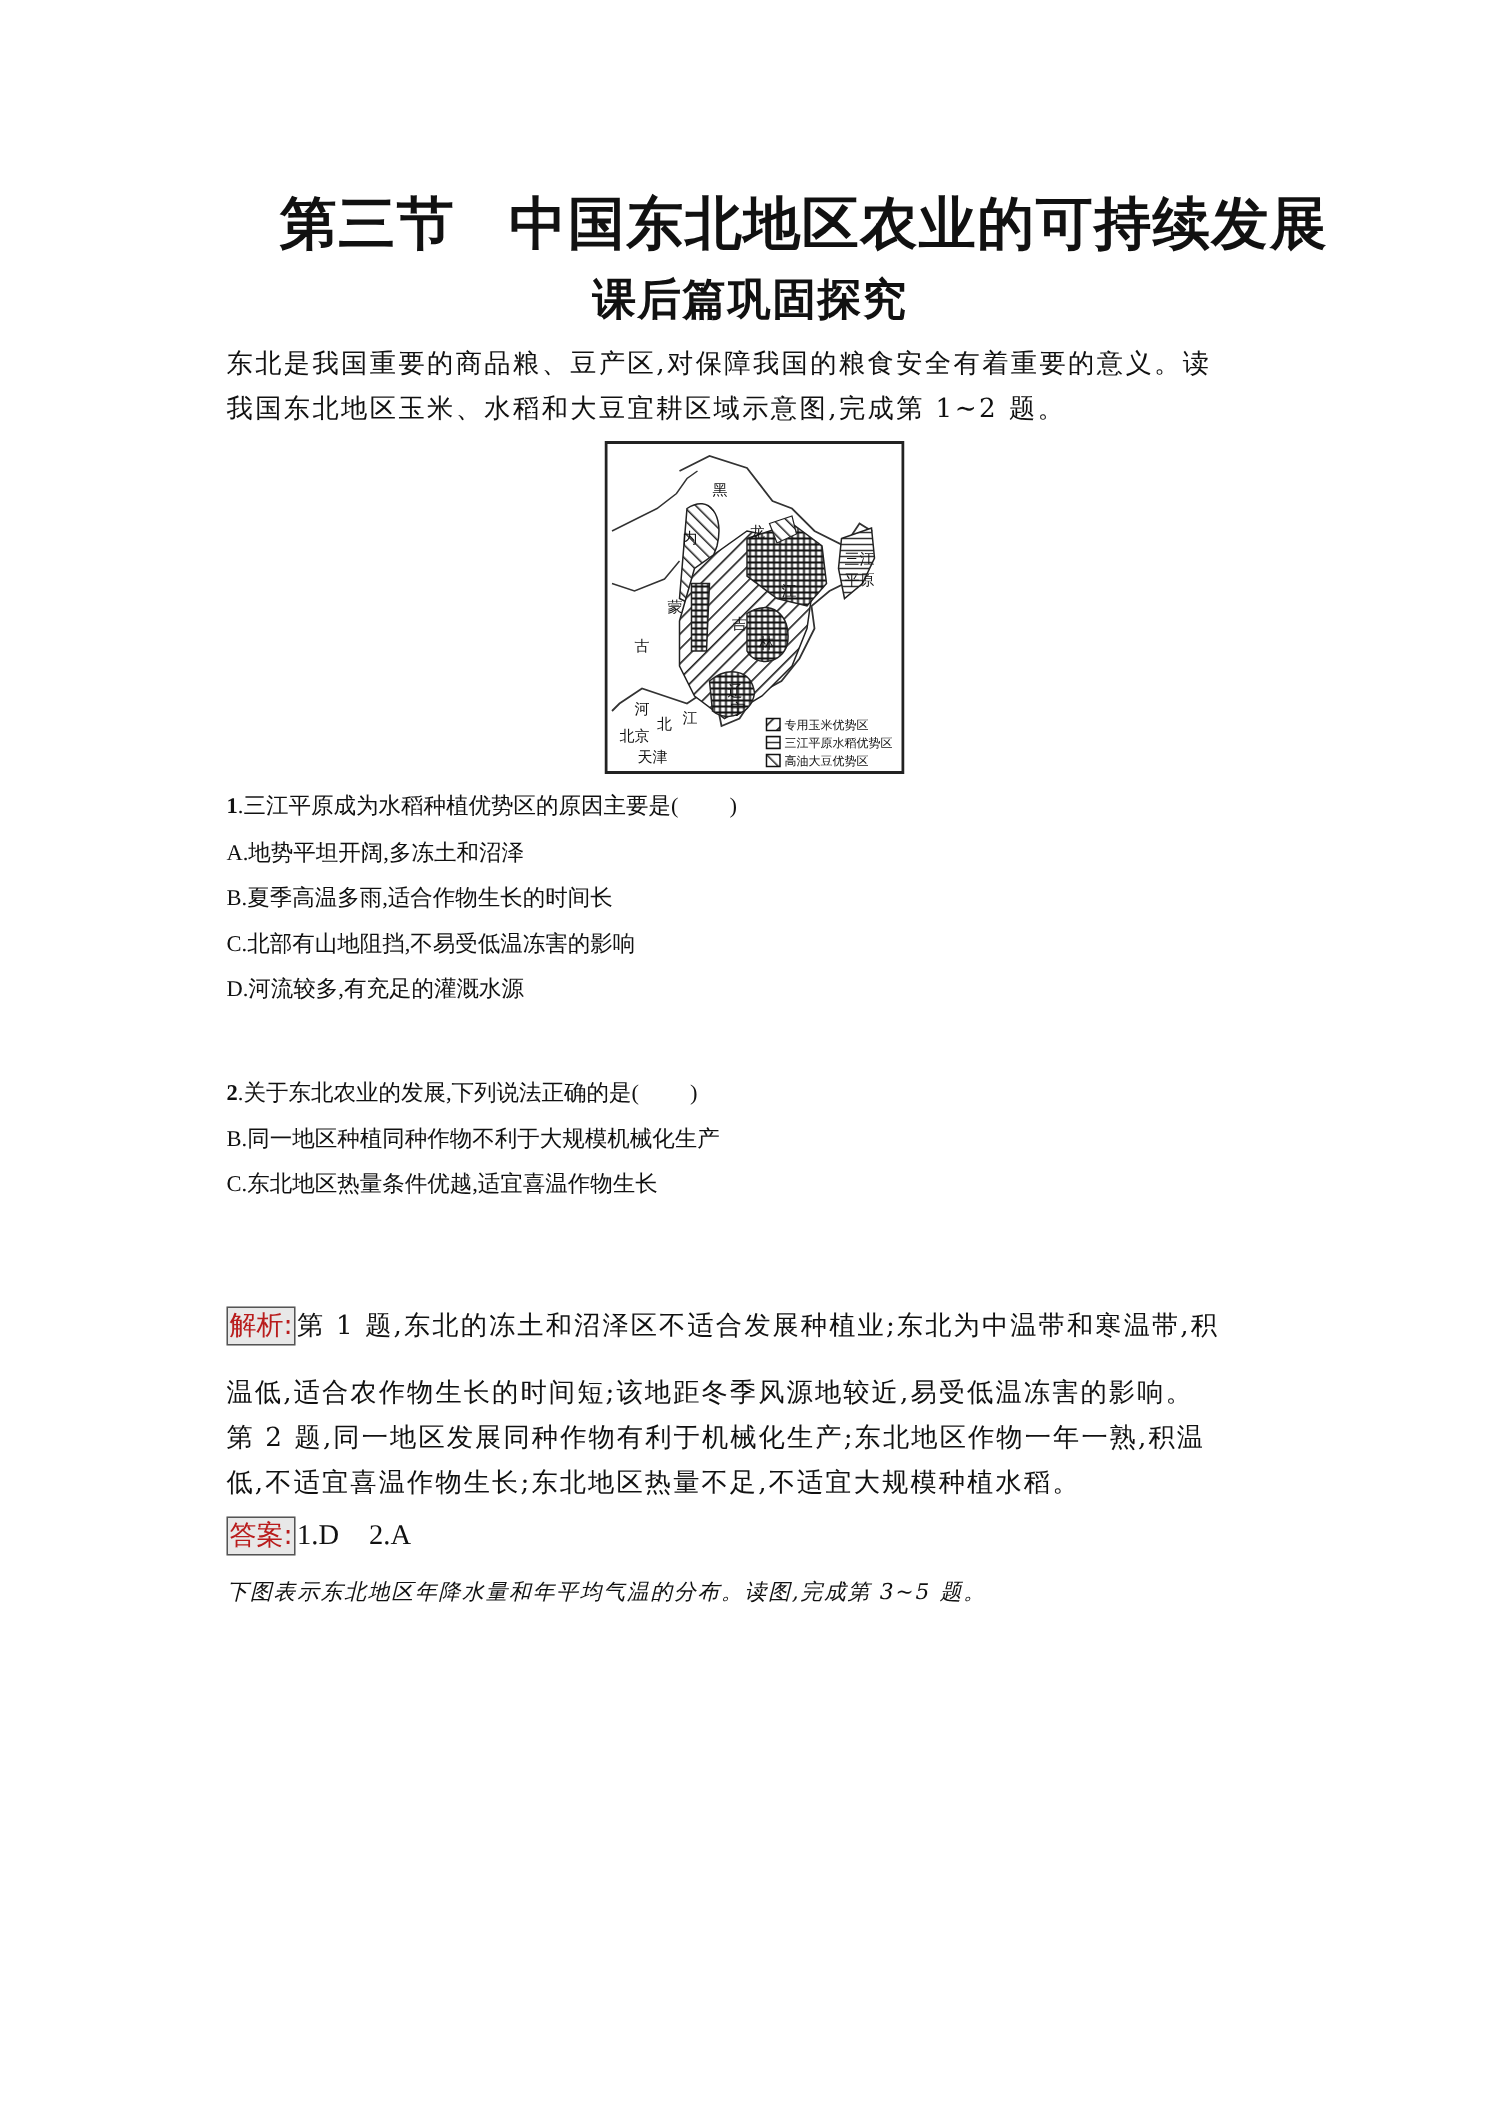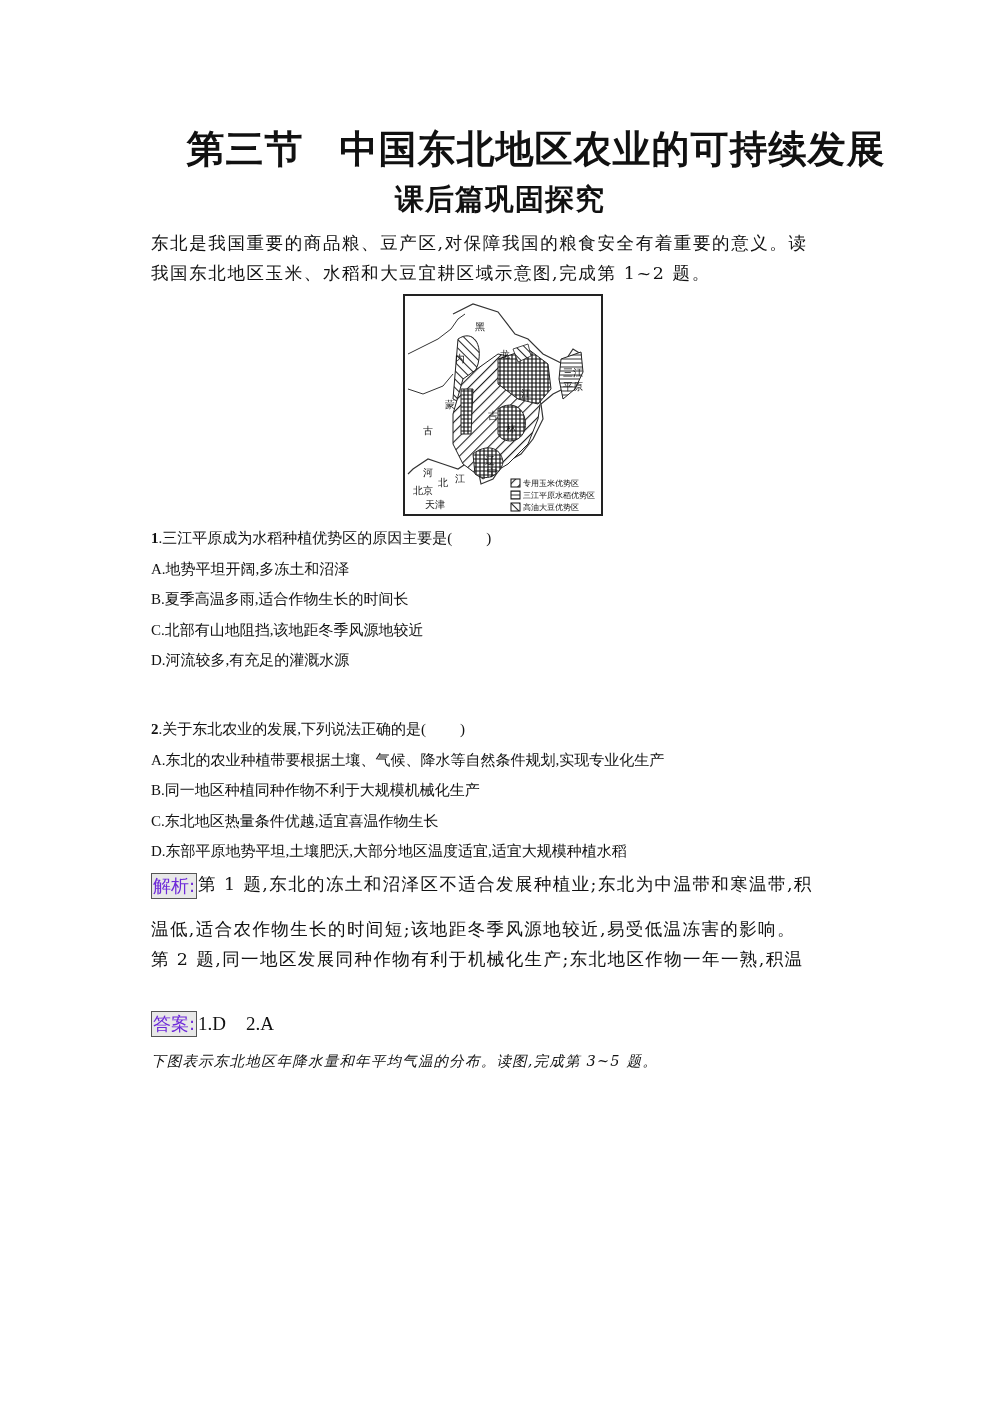--- a/index.html
+++ b/index.html
@@ -12,21 +12,21 @@
   .map { position:absolute; left:403px; top:294px; width:200px; height:222px; }
   .qtext { position:absolute; left:151px; width:710px; font-family:"Liberation Serif","DejaVu Serif",serif; font-size:15px; line-height:30.5px; }
   .q1 { top:523px; }
   .q2 { top:714px; }
   .qtext .num { font-weight:bold; }
   .qtext .blank { display:inline-block; width:34px; }
   .qtext p { margin:0; }
   .analysis { position:absolute; left:151px; width:705px; top:866px; font-size:17.5px; letter-spacing:1.4px; }
   .analysis .first { line-height:36px; height:48px; }
   .analysis .rest { line-height:30px; }
-  .tag { display:inline-block; border:1px solid #555; background:#e8e8e8; color:#6d28d9; font-family:"DejaVu Sans","Liberation Sans",sans-serif; font-size:18px; line-height:24px; padding:0 1px; margin-right:1px; letter-spacing:0; vertical-align:middle; }
+  .tag { display:inline-block; border:1px solid #555; background:#e8e8e8; color:#b91c1c; font-family:"DejaVu Sans","Liberation Sans",sans-serif; font-size:18px; line-height:24px; padding:0 1px; margin-right:1px; letter-spacing:0; vertical-align:middle; }
   .answer { position:absolute; left:151px; top:1011px; font-family:"Liberation Serif","DejaVu Serif",serif; font-size:19px; }
   .answer .val { vertical-align:middle; }
   .answer .sp { display:inline-block; width:20px; }
   .next { position:absolute; left:151px; top:1052px; font-size:14.5px; letter-spacing:1.2px;font-style:italic; }
 </style>
 </head>
 <body>
 
 <div class="title"><span>第三节</span><span class="gap"></span><span>中国东北地区农业的可持续发展</span></div>
 <div class="subtitle">课后篇巩固探究</div>
@@ -95,35 +95,34 @@
       <rect x="108" y="209" width="9" height="8" fill="url(#fs)" stroke="#111" stroke-width="1"></rect>
       <text x="120" y="216">高油大豆优势区</text>
     </g>
   </svg>
 </div>
 
 <div class="qtext q1">
   <p><span class="num">1</span><span>.三江平原成为水稻种植优势区的原因主要是(</span><span class="blank"></span><span>)</span></p>
   <p>A.地势平坦开阔,多冻土和沼泽</p>
   <p>B.夏季高温多雨,适合作物生长的时间长</p>
-  <p>C.北部有山地阻挡,该地距冬季风源地较近</p>
+  <p>C.北部有山地阻挡,不易受低温冻害的影响</p>
   <p>D.河流较多,有充足的灌溉水源</p>
 </div>
 
 <div class="qtext q2">
   <p><span class="num">2</span><span>.关于东北农业的发展,下列说法正确的是(</span><span class="blank"></span><span>)</span></p>
-  <p>A.东北的农业种植带要根据土壤、气候、降水等自然条件规划,实现专业化生产</p>
   <p>B.同一地区种植同种作物不利于大规模机械化生产</p>
   <p>C.东北地区热量条件优越,适宜喜温作物生长</p>
-  <p>D.东部平原地势平坦,土壤肥沃,大部分地区温度适宜,适宜大规模种植水稻</p>
 </div>
 
 <div class="analysis">
   <div class="first"><span class="tag">解析:</span><span>第 1 题,东北的冻土和沼泽区不适合发展种植业;东北为中温带和寒温带,积</span></div>
   <div class="rest">温低,适合农作物生长的时间短;该地距冬季风源地较近,易受低温冻害的影响。</div>
   <div class="rest">第 2 题,同一地区发展同种作物有利于机械化生产;东北地区作物一年一熟,积温</div>
+  <div class="rest">低,不适宜喜温作物生长;东北地区热量不足,不适宜大规模种植水稻。</div>
 </div>
 
 <div class="answer">
   <span class="tag">答案:</span><span class="val">1.D</span><span class="sp"></span><span class="val">2.A</span>
 </div>
 
 <div class="next">下图表示东北地区年降水量和年平均气温的分布。读图,完成第 3~5 题。</div>
 
 </body></html>

